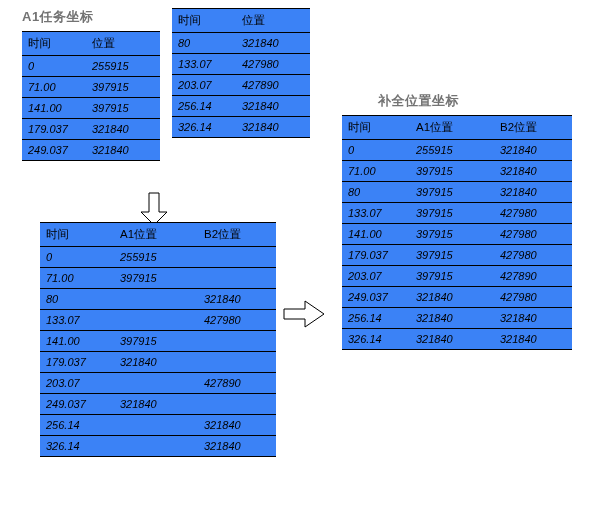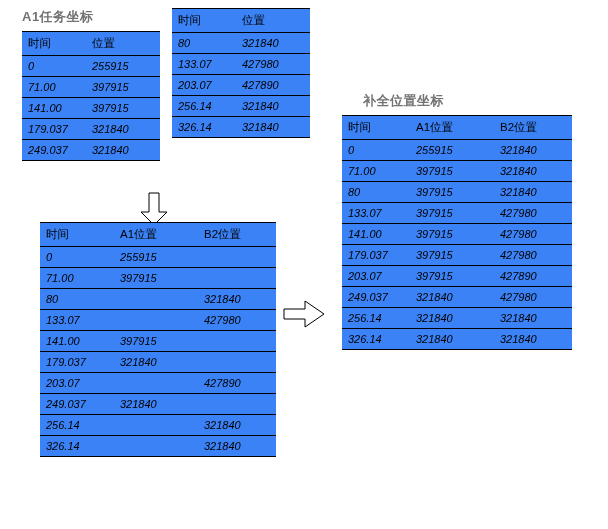--- a/index.html
+++ b/index.html
@@ -205,21 +205,21 @@
   </table>
 </div>
 
 <div class="arrow" style="left:283px; top:300px;">
   <svg width="42" height="28" viewBox="0 0 42 28">
     <polygon points="1,9 22,9 22,1 41,14 22,27 22,19 1,19" fill="#ffffff" stroke="#000000" stroke-width="1"></polygon>
   </svg>
 </div>
 
 <div class="panel" style="left:342px; top:92px;">
-  <div class="panel-title" style="margin-left:21px;">补全位置坐标</div>
+  <div class="panel-title" style="margin-left:36px;">补全位置坐标</div>
   <table class="grid t-full">
     <tbody>
         <tr>
           <th>时间</th>
           <th>A1位置</th>
           <th>B2位置</th>
         </tr>
         <tr>
           <td>0</td>
           <td>255915</td>

